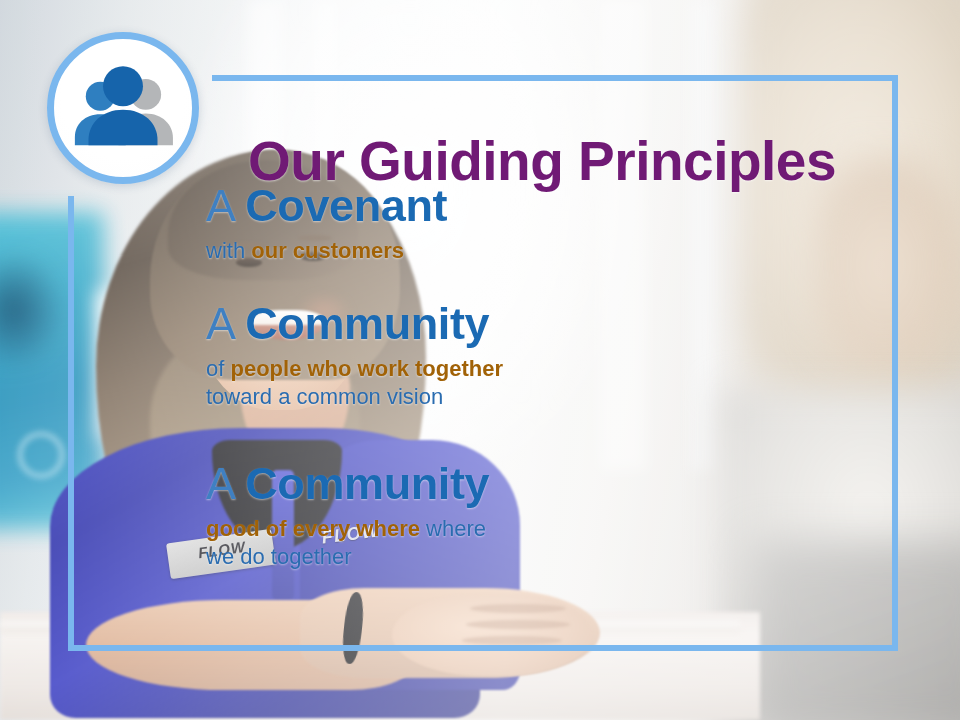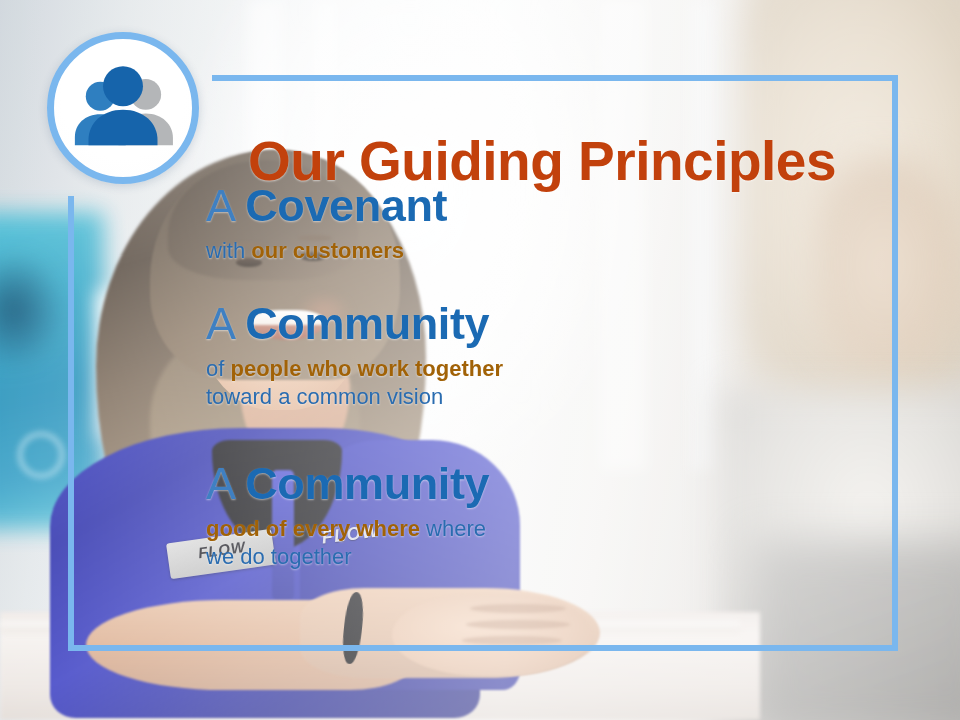--- a/index.html
+++ b/index.html
@@ -249,21 +249,21 @@
   }
   .badge-icon{position:absolute;left:0;top:0;width:100%;height:100%;}
 
   
   .txt{position:absolute;z-index:5;}
 
   .title{
     left:206px;top:96px;width:672px;
     text-align:center;
     font-size:55px;font-weight:700;letter-spacing:-.5px;
-    color:#c2410c;line-height:1.02;
+    color:#701a75;line-height:1.02;
     text-shadow:0 1px 2px rgba(255,255,255,.55);
   }
 
   .block{width:672px;text-align:left;}
   .block .head{
     font-size:45px;line-height:1.06;letter-spacing:-.4px;
     text-shadow:0 1px 2px rgba(255,255,255,.5);
   }
   .head .art{font-weight:400;color:#3f80c2;}
   .head .word{font-weight:700;color:#1b6ab3;}

